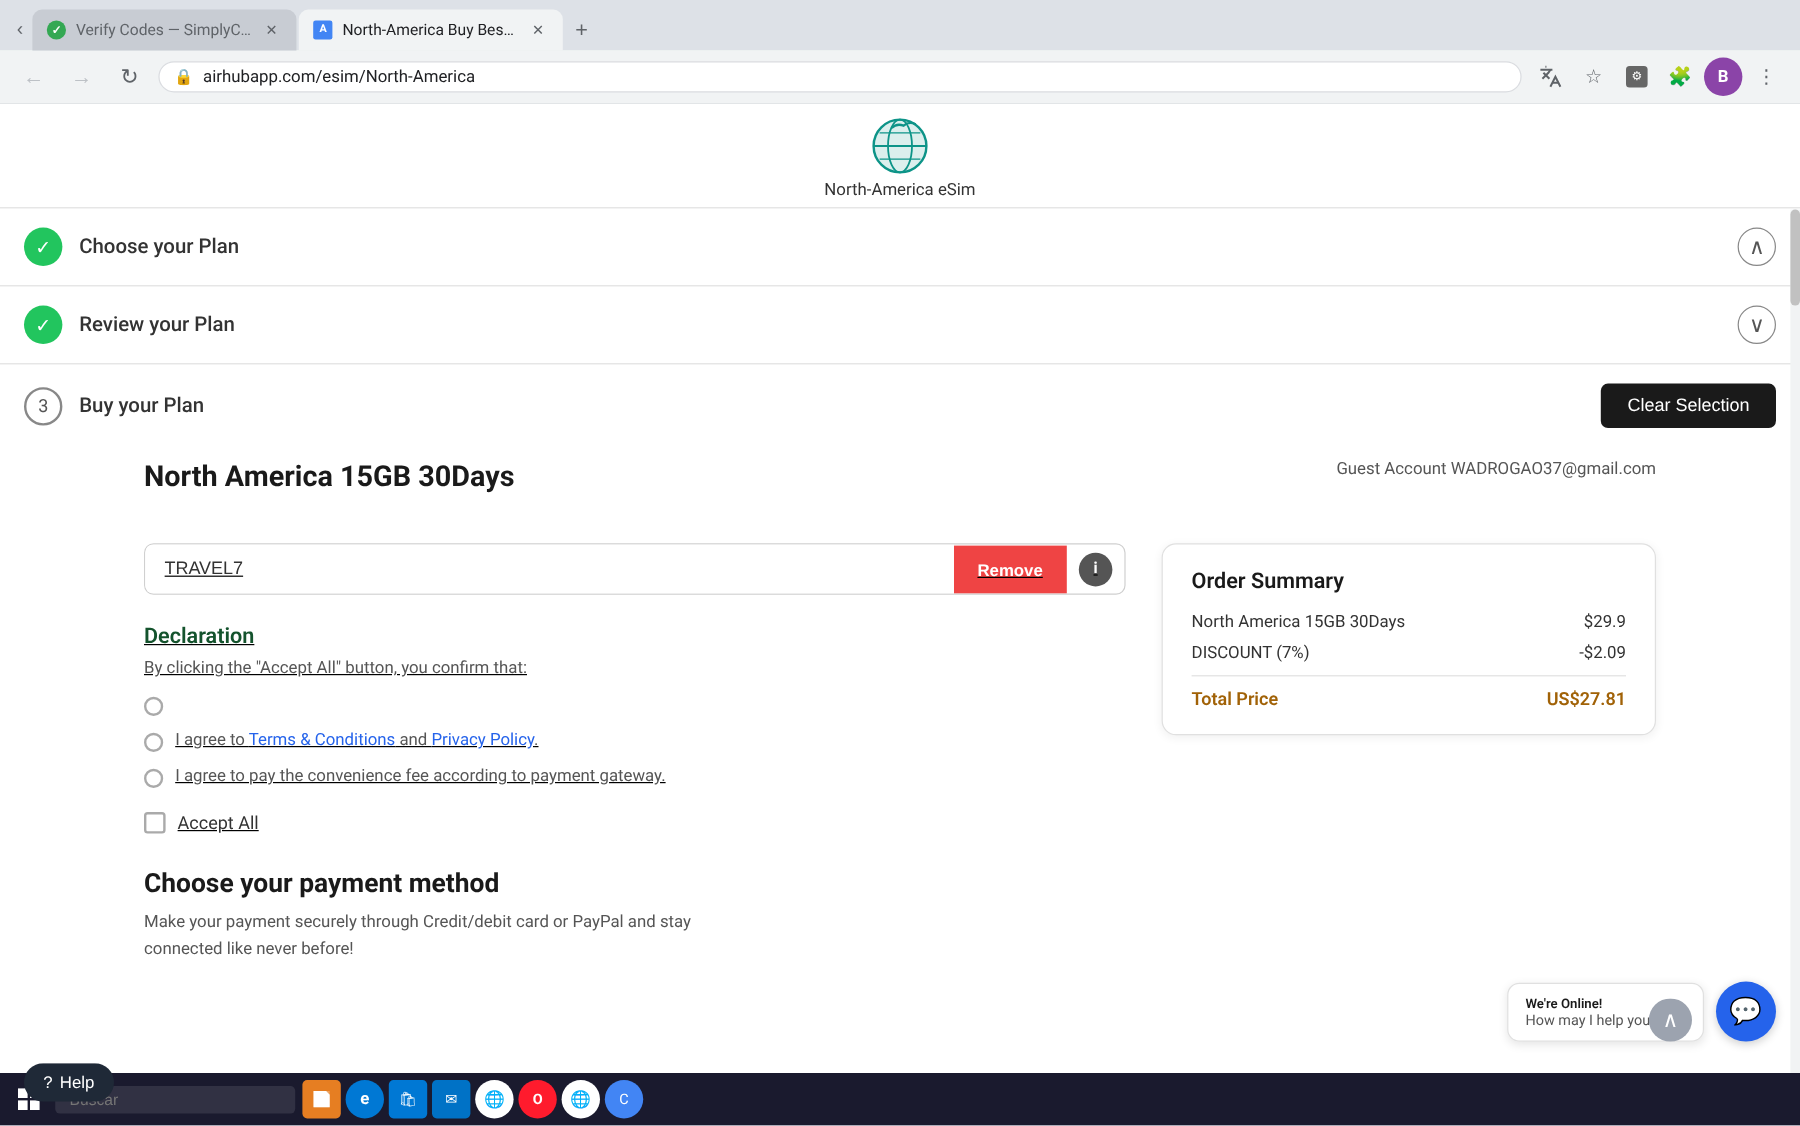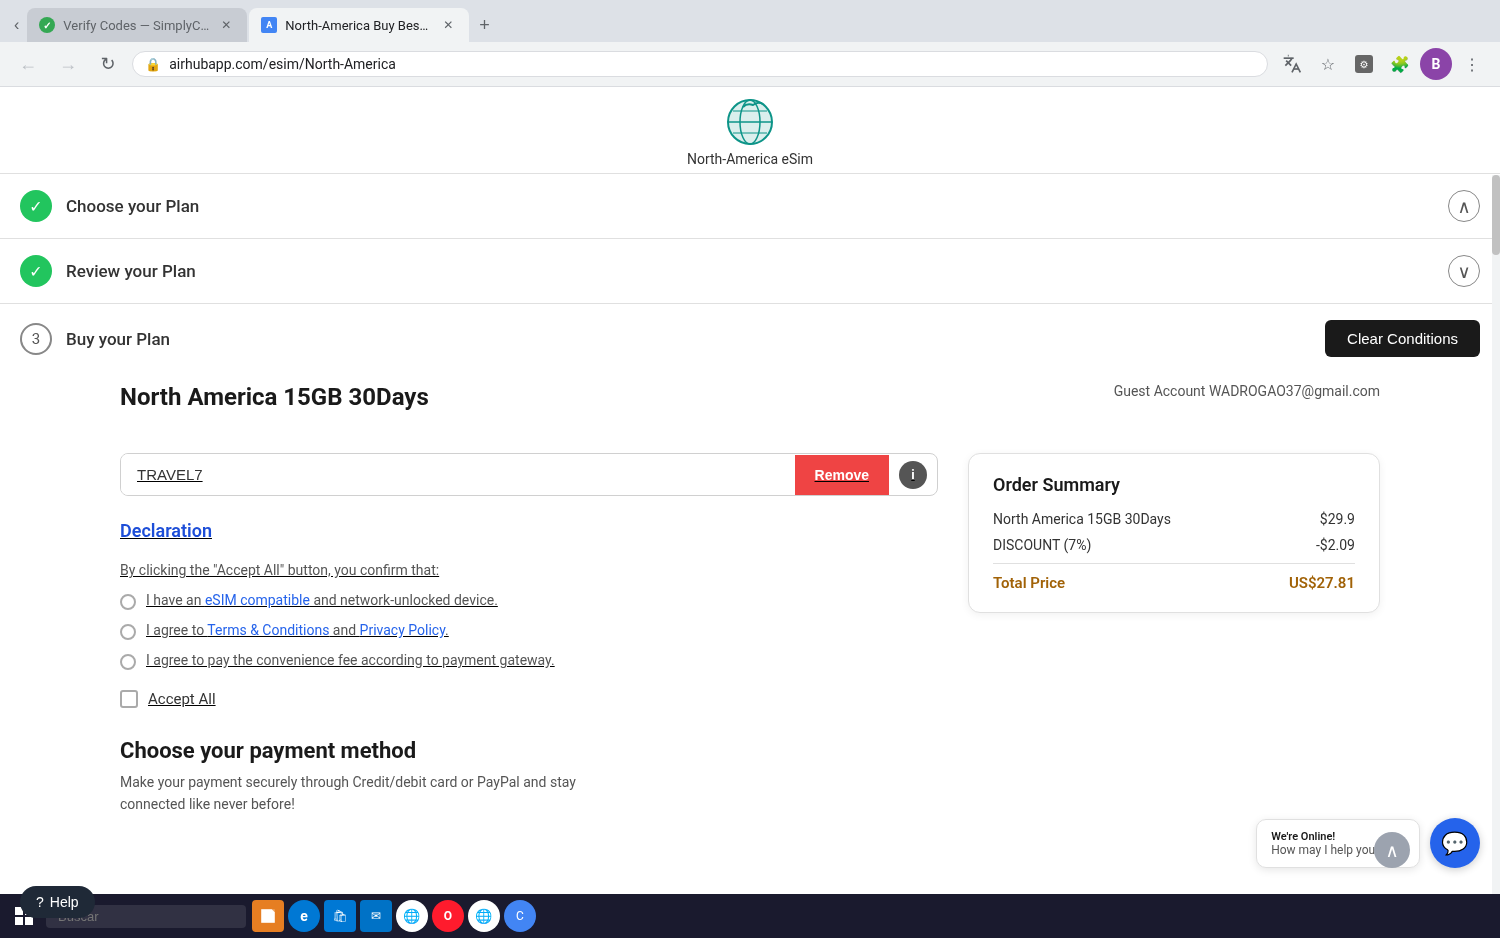--- a/index.html
+++ b/index.html
@@ -321,22 +321,22 @@
       font-size: 13px;
       font-weight: bold;
       margin: 0 10px;
       flex-shrink: 0;
     }
 
     
     .declaration-title {
       font-size: 18px;
       font-weight: 600;
-      color: #1d4ed8;
-      margin-bottom: 21px;
+      color: #14532d;
+      margin-bottom: 8px;
     }
     .declaration-desc {
       font-size: 14px;
       color: #555;
       margin-bottom: 14px;
     }
     .declaration-item {
       display: flex;
       align-items: flex-start;
       gap: 10px;
@@ -638,21 +638,21 @@
     <div class="step-check">✓</div>
     <span class="step-label">Review your Plan</span>
     <div class="step-chevron">∨</div>
   </div>
 
   <div class="step-row" style="justify-content: space-between;">
     <div style="display:flex; align-items:center;">
       <div class="step-number">3</div>
       <span class="step-label">Buy your Plan</span>
     </div>
-    <button class="clear-selection-btn">Clear Conditions</button>
+    <button class="clear-selection-btn">Clear Selection</button>
   </div>
 
   <div class="plan-top-row">
     <h2 class="plan-title">North America 15GB 30Days</h2>
     <span class="guest-account">Guest Account WADROGAO37@gmail.com</span>
   </div>
 
   <div class="plan-section">
 
     <div class="plan-left">
@@ -661,21 +661,20 @@
         <input class="coupon-input" type="text" value="TRAVEL7" readonly="" style="">
         <button class="remove-btn">Remove</button>
         <div class="info-icon">i</div>
       </div>
 
       <h3 class="declaration-title">Declaration</h3>
       <p class="declaration-desc">By clicking the "Accept All" button, you confirm that:</p>
 
       <div class="declaration-item">
         <div class="radio-btn"></div>
-        <span>I have an <a href="#" class="link-text">eSIM compatible</a> and network-unlocked device.</span>
       </div>
       <div class="declaration-item">
         <div class="radio-btn"></div>
         <span>I agree to <a href="#" class="link-text">Terms &amp; Conditions</a> and <a href="#" class="link-text">Privacy Policy</a>.</span>
       </div>
       <div class="declaration-item">
         <div class="radio-btn"></div>
         <span>I agree to pay the convenience fee according to payment gateway.</span>
       </div>
 

